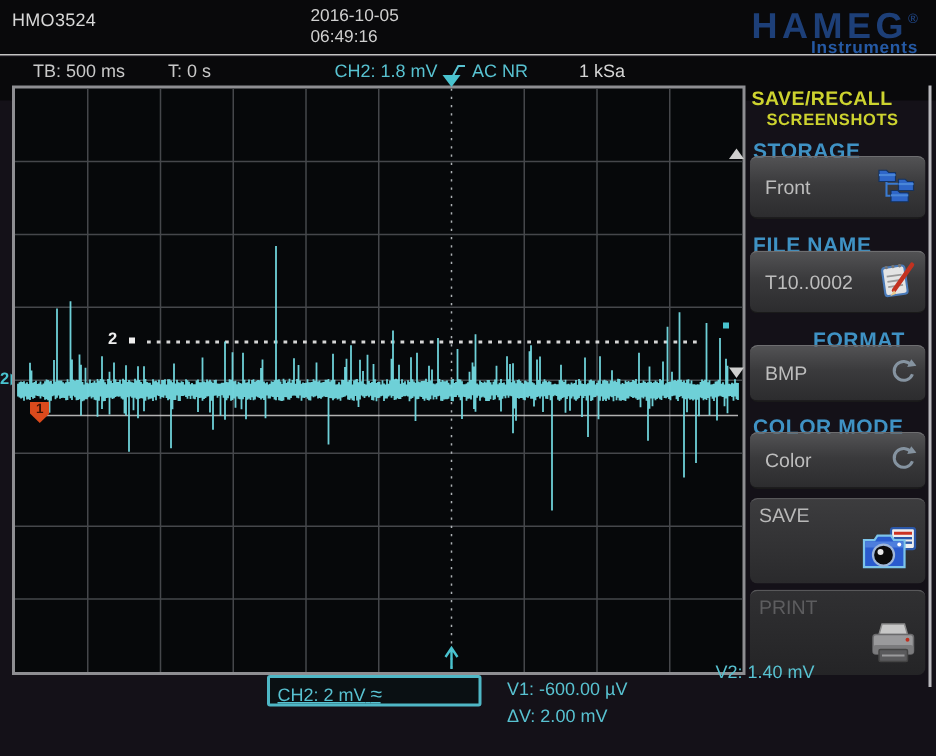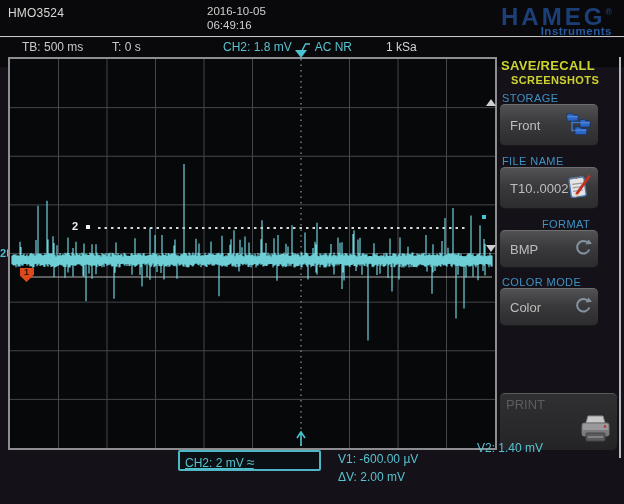--- a/index.html
+++ b/index.html
@@ -37,22 +37,22 @@
   .edge-tri-down { position:absolute; left:476px; top:186px; width:0; height:0;
     border-left:5px solid transparent; border-right:5px solid transparent; border-top:7px solid #cfcfcf; }
   .edge-dot { position:absolute; left:472px; top:156px; width:4px; height:4px; background:#49c3cf; }
   .trig-top { position:absolute; left:295px; top:50px; width:0; height:0;
     border-left:6px solid transparent; border-right:6px solid transparent; border-top:8px solid #49c3cf; z-index:5; }
   .ch2pos { position:absolute; left:0px; top:247px; color:#49c3cf; font-size:11px; font-weight:bold; display:flex; align-items:center; }
   .ch2pos .tri { width:0; height:0; border-top:4px solid transparent; border-bottom:4px solid transparent; border-left:5px solid #49c3cf; margin-left:1px; }
   
   .side-title { position:absolute; left:501px; top:58px; color:#cdd32f; font-size:13px; font-weight:bold; letter-spacing:.3px; }
   .side-sub { position:absolute; left:511px; top:74px; color:#cdd32f; font-size:11px; font-weight:bold; letter-spacing:.4px; }
-  .grouplabel { position:absolute; color:#3f92c4; font-size:11px; font-weight:normal; letter-spacing:.4px; }
-  .softkey { position:absolute; left:500px; width:98px; border-radius:5px;
+  .grouplabel { position:absolute; color:#3f92c4; font-size:14px; font-weight:bold; letter-spacing:.4px; }
+  .softkey { position:absolute; left:500px; width:117px; border-radius:5px;
     background:linear-gradient(#525254 0%,#3a3a3c 45%,#2c2c2e 100%);
     border-top:1px solid #6e6e70; border-bottom:1px solid #1a1a1a;
     color:#bdbdbd; font-size:13px; }
   .softkey .val { position:absolute; left:10px; top:50%; transform:translateY(-50%); }
   .softkey .icn { position:absolute; right:6px; top:50%; transform:translateY(-50%); }
   .panelkey { position:absolute; left:500px; width:117px; border-radius:5px;
     background:linear-gradient(#3c3c3e 0%,#2a2a2c 100%);
     border-top:1px solid #58585a; color:#b8b8b8; font-size:13px; }
   .panelkey .lbl { position:absolute; left:6px; top:3px; }
   .panelkey .icn { position:absolute; right:5px; bottom:3px; }
@@ -194,20 +194,36 @@
   <div class="softkey" style="top:288px; height:38px;">
     <span class="val">Color</span>
     <span class="icn">
       <svg width="19" height="17" viewBox="0 0 19 17">
         <path d="M15.5 4.5 A6.3 6.3 0 1 0 16.3 10.5" fill="none" stroke="#8593a0" stroke-width="2"></path>
         <polygon points="15.5,0.5 19,4.8 12.8,5.6" fill="#8593a0"></polygon>
       </svg>
     </span>
   </div>
 
+  <div class="panelkey" style="top:332px; height:57px;">
+    <span class="lbl">SAVE</span>
+    <span class="icn">
+      <svg width="38" height="32" viewBox="0 0 38 32">
+        <rect x="20" y="1" width="16" height="14" rx="1.5" fill="#eee" stroke="#2b57a8" stroke-width="1.5"></rect>
+        <rect x="22" y="3.5" width="12" height="2" fill="#cc3322"></rect>
+        <rect x="22" y="7" width="12" height="1.6" fill="#2b57a8"></rect>
+        <rect x="22" y="10" width="12" height="1.6" fill="#2b57a8"></rect>
+        <path d="M2 9 h7 l2-3 h9 l2 3 h7 v18 H2 z" fill="#2a5bce" stroke="#7cc4ea" stroke-width="1.5"></path>
+        <rect x="2.8" y="10" width="25.4" height="4" fill="#4d7edd"></rect>
+        <circle cx="15" cy="19" r="7" fill="#0c0c0c" stroke="#9fb6d8" stroke-width="1.5"></circle>
+        <circle cx="13" cy="17" r="2" fill="#e8e8e8"></circle>
+        <circle cx="25.5" cy="12" r="1.3" fill="#ffffff"></circle>
+      </svg>
+    </span>
+  </div>
 
   <div class="panelkey disabled" style="top:393px; height:57px;">
     <span class="lbl">PRINT</span>
     <span class="icn">
       <svg width="32" height="29" viewBox="0 0 32 29">
         <path d="M8 1 h15 l2 7 H6 z" fill="#c7c7c7" stroke="#8a8a8a" stroke-width="1"></path>
         <rect x="2" y="8" width="27" height="13" rx="2" fill="#9a9a9c" stroke="#6a6a6c" stroke-width="1"></rect>
         <rect x="2" y="15" width="27" height="6" rx="2" fill="#7b7b7d"></rect>
         <circle cx="25" cy="11.5" r="1.3" fill="#c03020"></circle>
         <rect x="6" y="18" width="19" height="8" rx="1" fill="#5a5a5c" stroke="#444" stroke-width="1"></rect>

